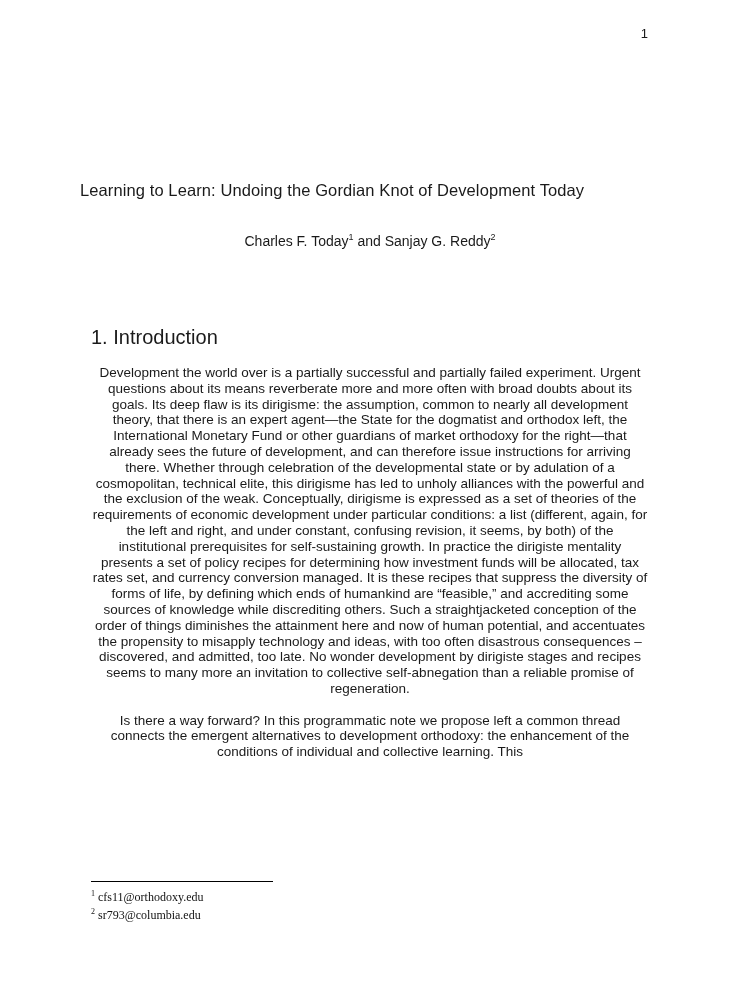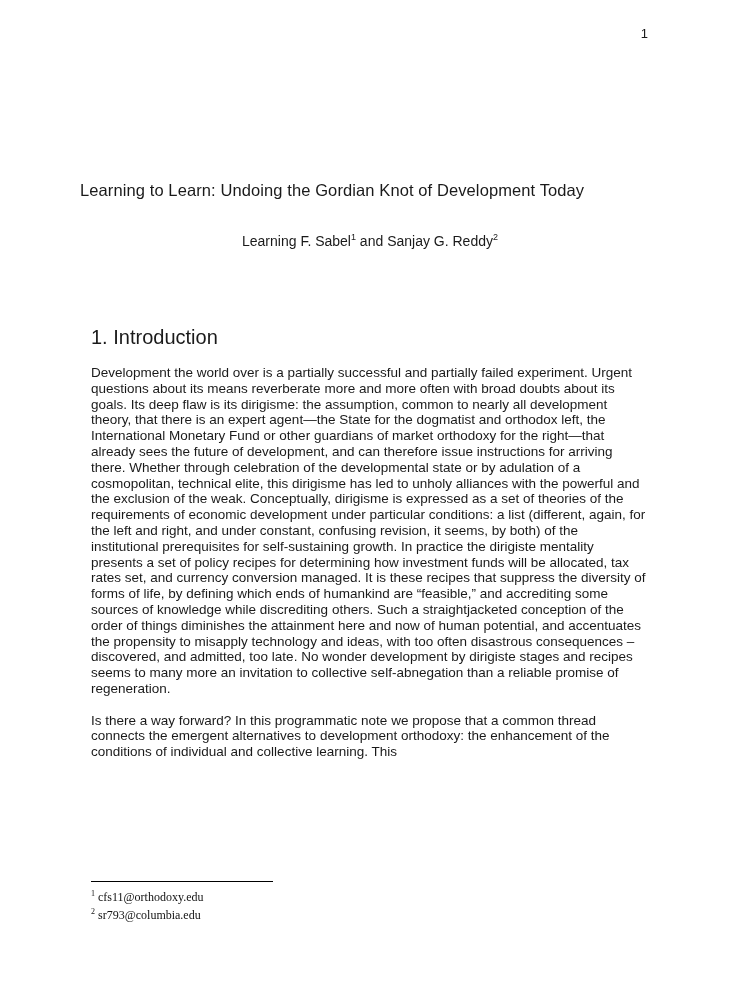--- a/index.html
+++ b/index.html
@@ -62,21 +62,21 @@
   .body-text {
     position: absolute;
     top: 365px;
     left: 91px;
     width: 558px;
   }
   .body-para {
     font-size: 13.5px;
     line-height: 15.8px;
     margin: 0 0 15.8px 0;
-    text-align: left;
+    text-align: center;
   }
   .footnotes {
     position: absolute;
     left: 91px;
     bottom: 76px;
     width: 558px;
   }
   .footnote-rule {
     width: 182px;
     height: 0;
@@ -95,27 +95,27 @@
 </style>
 </head>
 <body>
 
 <div class="page">
 
   <div class="page-number">1</div>
 
   <h1 class="title">Learning to Learn: Undoing the Gordian Knot of Development Today</h1>
 
-  <div class="authors"><span>Learning F. Sabel</span><sup>1</sup><span> and </span><span>Sanjay G. Reddy</span><sup>2</sup></div>
+  <div class="authors"><span>Charles F. Today</span><sup>1</sup><span> and </span><span>Sanjay G. Reddy</span><sup>2</sup></div>
 
   <h2 class="section-heading">1. Introduction</h2>
 
   <div class="body-text">
     <p class="body-para">Development the world over is a partially successful and partially failed experiment.  Urgent questions about its means reverberate more and more often with broad doubts about its goals. Its deep flaw is its dirigisme: the assumption, common to nearly all development theory, that there is an expert agent—the State for the dogmatist and orthodox left, the International Monetary Fund or other guardians of market orthodoxy for the right—that already sees the future of development, and can therefore issue instructions for arriving there.   Whether through celebration of the developmental state or by adulation of a cosmopolitan, technical elite, this dirigisme has led to unholy alliances with the powerful and the exclusion of the weak.  Conceptually, dirigisme is expressed as a set of theories of the requirements of economic development under particular conditions: a list (different, again, for the left and right, and under constant, confusing revision, it seems, by both) of the institutional prerequisites for self-sustaining growth.  In practice the dirigiste mentality presents a set of policy recipes for determining how investment funds will be allocated, tax rates set, and currency conversion managed. It is these recipes that suppress the diversity of forms of life, by defining which ends of humankind are “feasible,” and accrediting some sources of knowledge while discrediting others.  Such a straightjacketed conception of the order of things diminishes the attainment here and now of human potential, and accentuates the propensity to misapply technology and ideas, with too often disastrous consequences – discovered, and admitted, too late.  No wonder development by dirigiste stages and recipes seems to many more an invitation to collective self-abnegation than a reliable promise of regeneration.</p>
-    <p class="body-para">Is there a way forward? In this programmatic note we propose that a common thread connects the emergent alternatives to development orthodoxy:  the enhancement of the conditions of individual and collective learning. This</p>
+    <p class="body-para">Is there a way forward? In this programmatic note we propose left a common thread connects the emergent alternatives to development orthodoxy:  the enhancement of the conditions of individual and collective learning. This</p>
   </div>
 
   <div class="footnotes">
     <div class="footnote-rule"></div>
     <div class="footnote"><sup>1</sup> <span>cfs11@orthodoxy.edu</span></div>
     <div class="footnote"><sup>2</sup> <span>sr793@columbia.edu</span></div>
   </div>
 
 </div>
 

